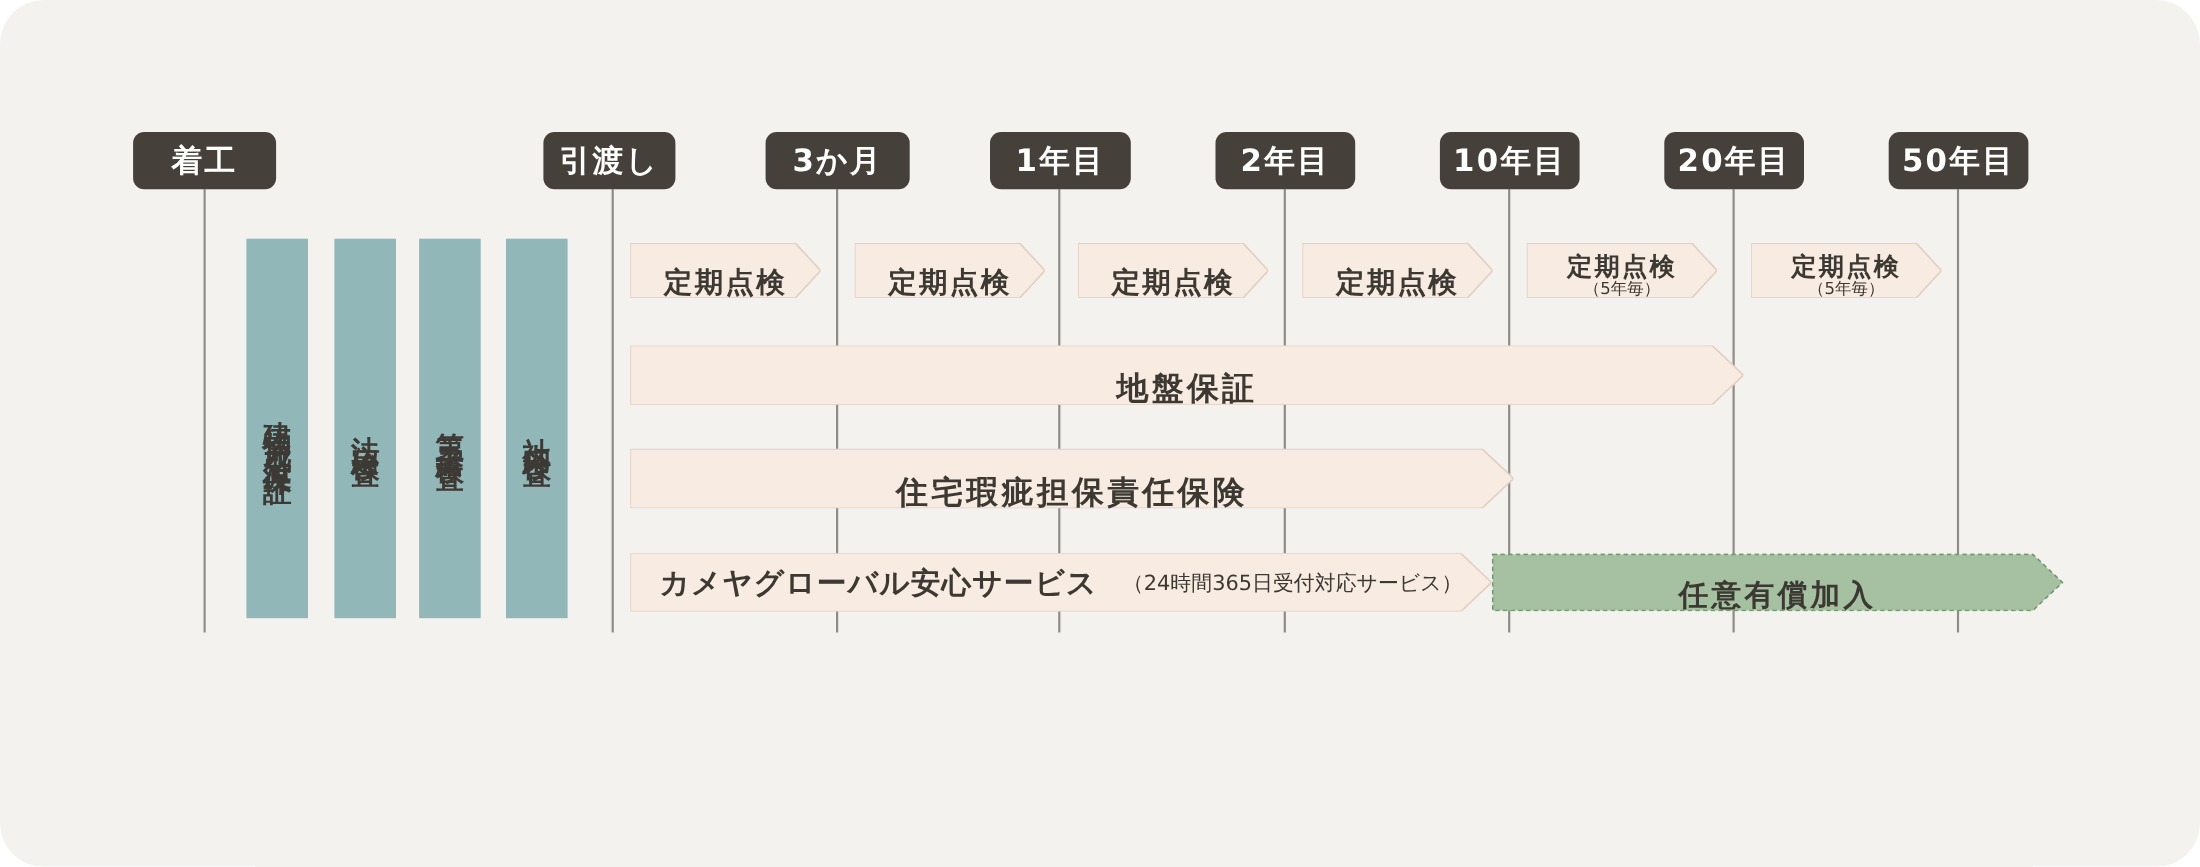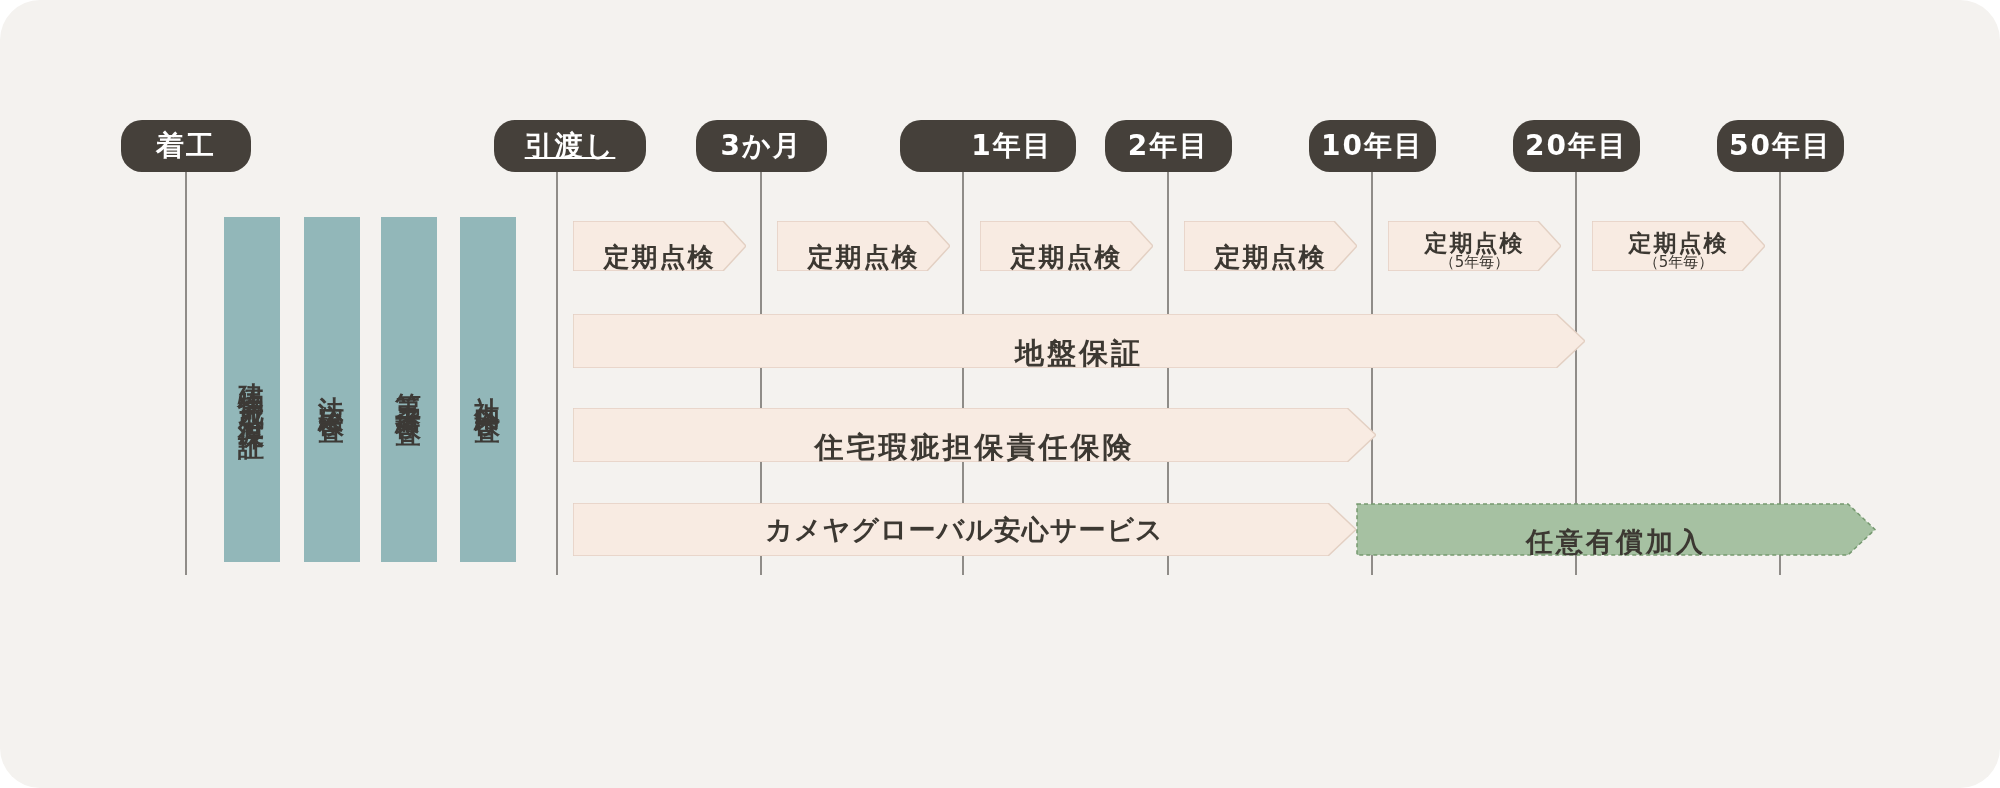--- a/index.html
+++ b/index.html
@@ -22,21 +22,21 @@
     height: 788px;
     background: #f4f2ef;
     border-radius: 40px;
   }
   
   .milestone {
     position: absolute;
     top: 120px;
     height: 52px;
     background: #45403a;
-    border-radius: 21px;
+    border-radius: 10px;
     color: #ffffff;
     font-size: 28px;
     font-weight: 600;
     letter-spacing: 2px;
     display: flex;
     align-items: center;
     justify-content: center;
     z-index: 5;
   }
   
@@ -146,23 +146,23 @@
   <div class="vline" style="left:185px;"></div>
   <div class="vline" style="left:556px;"></div>
   <div class="vline" style="left:760px;"></div>
   <div class="vline" style="left:962px;"></div>
   <div class="vline" style="left:1167px;"></div>
   <div class="vline" style="left:1371px;"></div>
   <div class="vline" style="left:1575px;"></div>
   <div class="vline" style="left:1779px;"></div>
 
   <div class="milestone" style="left:121px;width:130px;">着工</div>
-  <div class="milestone" style="left:494px;width:152px;text-decoration:underline;">引渡し</div>
+  <div class="milestone" style="left:494px;width:120px;">引渡し</div>
   <div class="milestone" style="left:696px;width:131px;">3か月</div>
-  <div class="milestone" style="left:900px;width:128px;padding-left:48px;">1年目</div>
+  <div class="milestone" style="left:900px;width:128px;">1年目</div>
   <div class="milestone" style="left:1105px;width:127px;">2年目</div>
   <div class="milestone" style="left:1309px;width:127px;">10年目</div>
   <div class="milestone" style="left:1513px;width:127px;">20年目</div>
   <div class="milestone" style="left:1717px;width:127px;">50年目</div>
 
   <div class="phase-bar" style="left:224px;">
     <span class="vtext">建物完成引渡保証</span>
   </div>
   <div class="phase-bar" style="left:304px;">
     <span class="vtext">法定検査</span>
@@ -251,16 +251,17 @@
         <span class="band-label-main" style="font-size:27px;">任意有償加入</span>
       </div>
   </div>
 
   <div class="arrow-box service-band" style="left:573px;top:503px;width:783px;height:53px;">
     <svg viewBox="0 0 783 53" preserveAspectRatio="none">
         <polygon points="0,0 755,0 783,26.5 755,53 0,53" fill="#f8ebe2" stroke="#e3d0c3" stroke-width="1.5"></polygon>
       </svg>
     <div class="service-label-row">
       <span class="band-label-main" style="font-size:27px;letter-spacing:1px;">カメヤグローバル安心サービス</span>
+      <span class="band-label-sub">（24時間365日受付対応サービス）</span>
     </div>
   </div>
 
 </div>
 
 </body></html>

